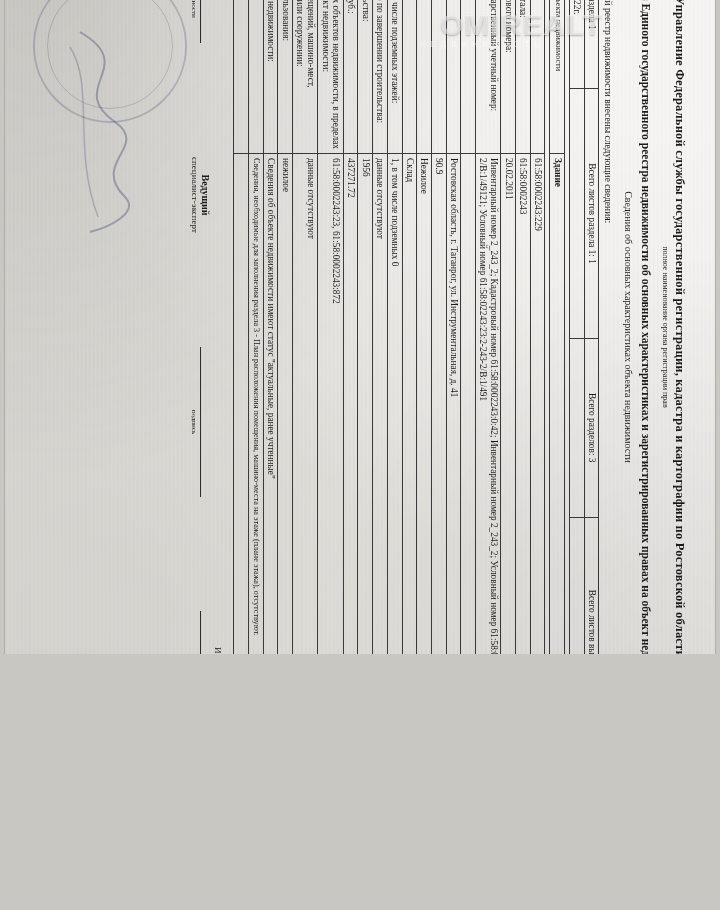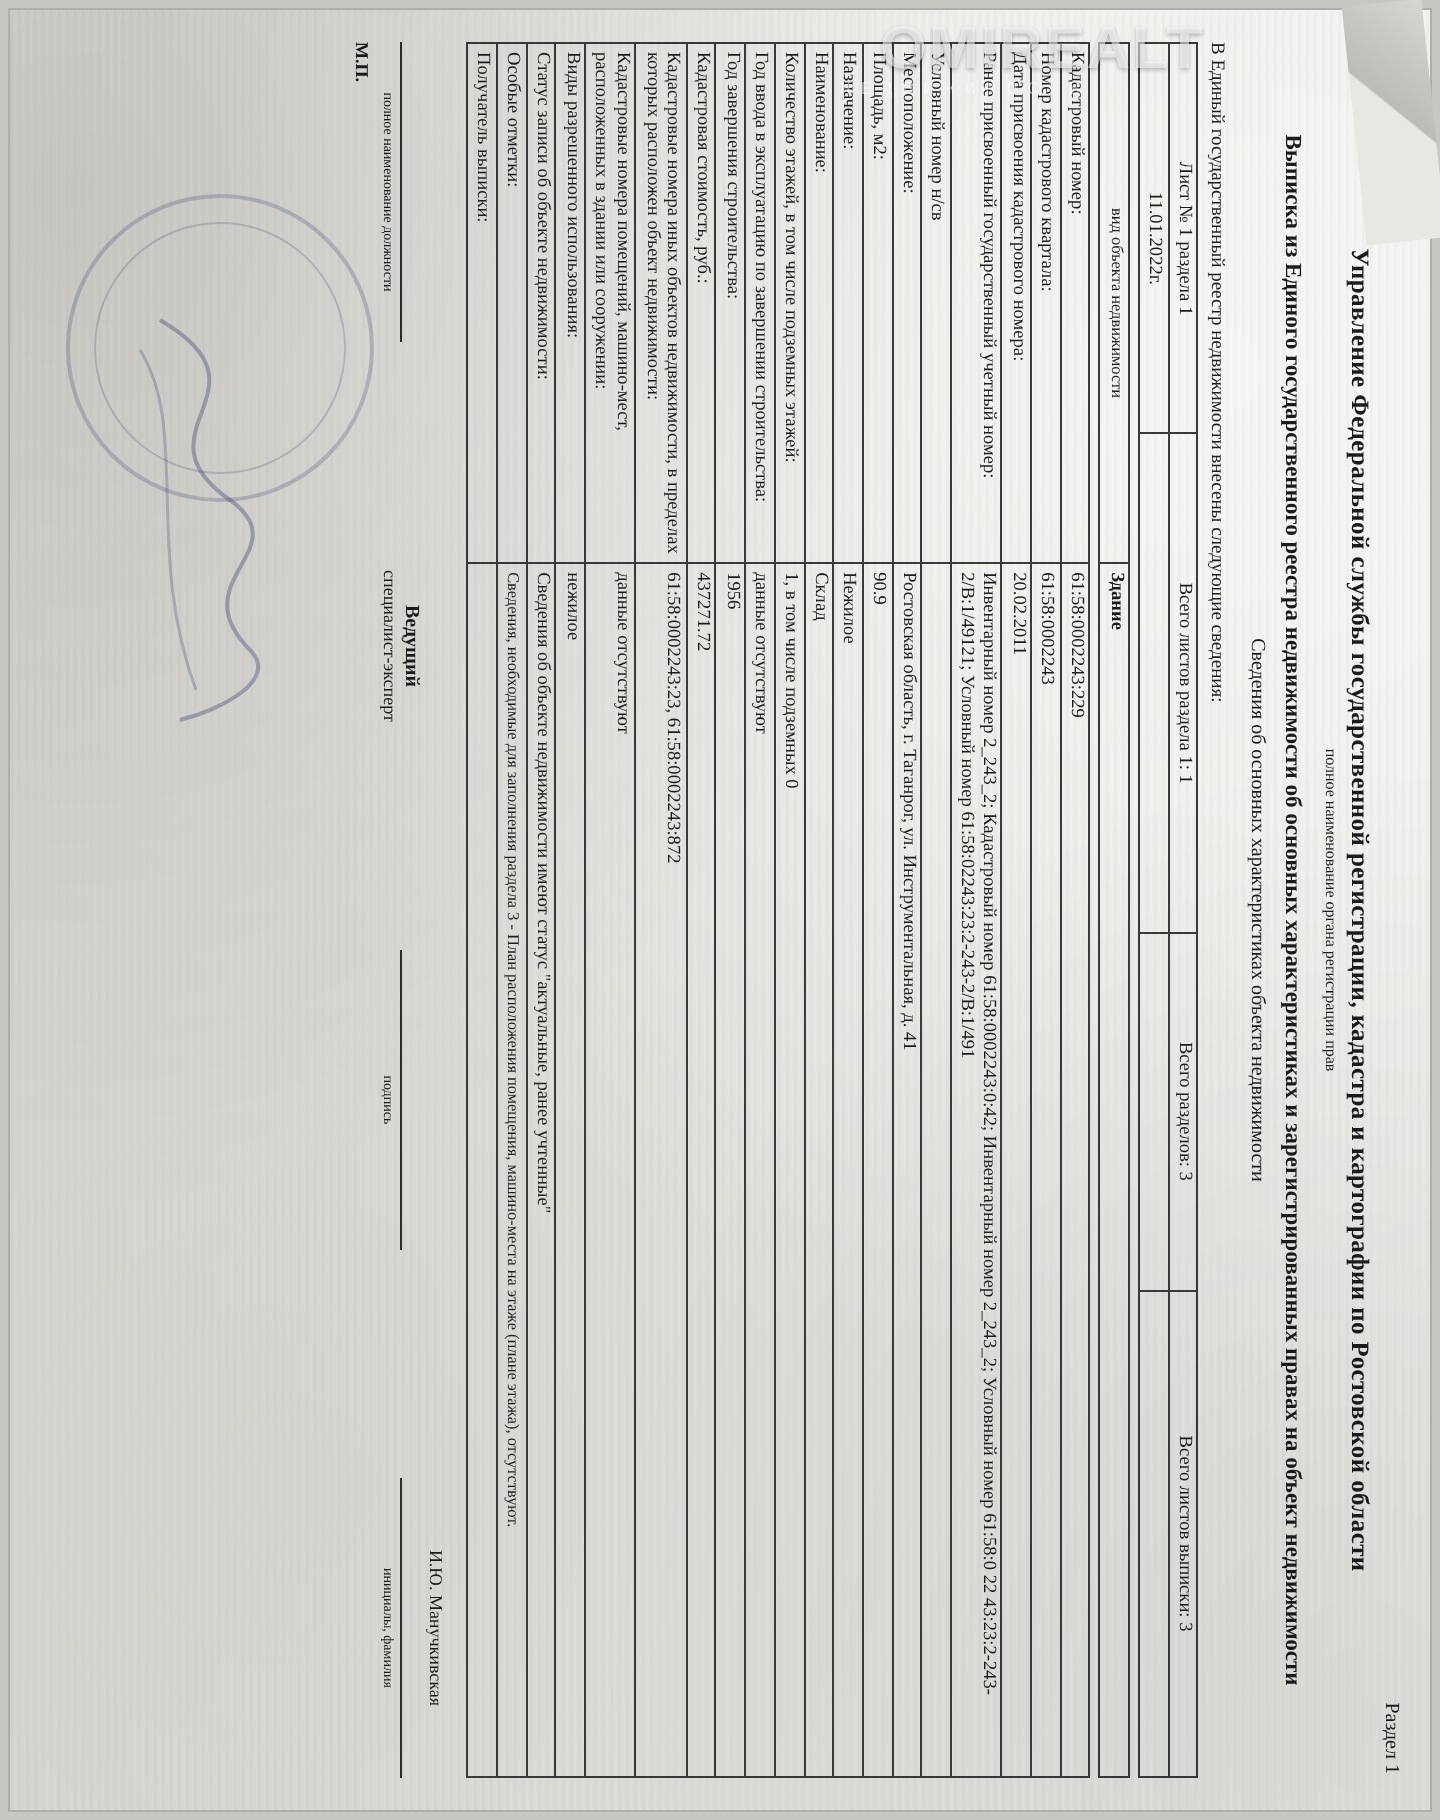--- a/index.html
+++ b/index.html
@@ -2,21 +2,21 @@
 <html><head>
 <meta charset="utf-8">
 <style>
   html,body{margin:0;padding:0;}
   body{
     width:720px;height:910px;overflow:hidden;
     background:#c9c7c2;
     font-family:"Liberation Serif", serif;
   }
   #page{
-    position:relative;width:720px;height:910px;overflow:hidden;
+    position:relative;width:720px;height:654px;overflow:hidden;
     background:#c9c7c2;
   }
   
   .sheet-wrap{
     position:absolute;
     left:50%;top:50%;
     width:900px;height:710px;
     margin-left:-450px;margin-top:-355px;
     transform:rotate(90deg);
     transform-origin:50% 50%;

